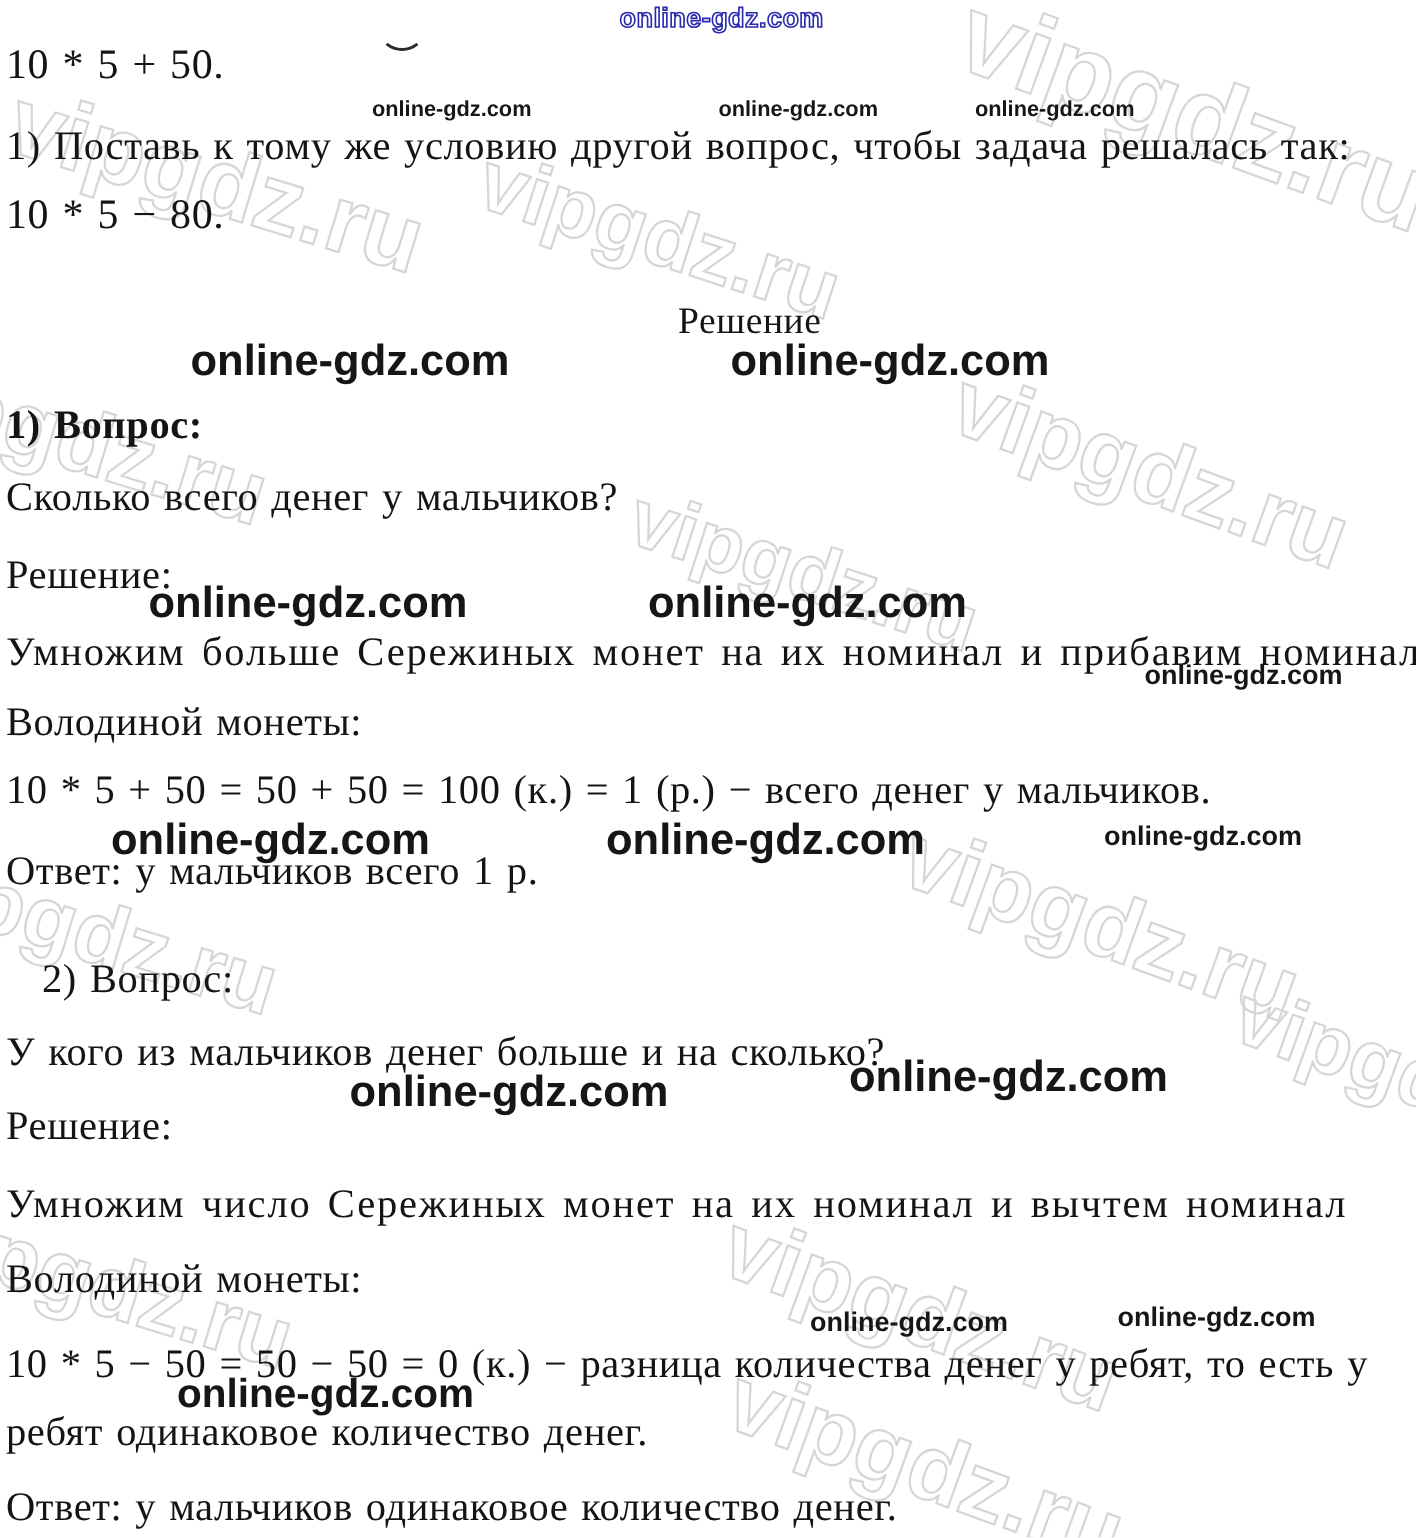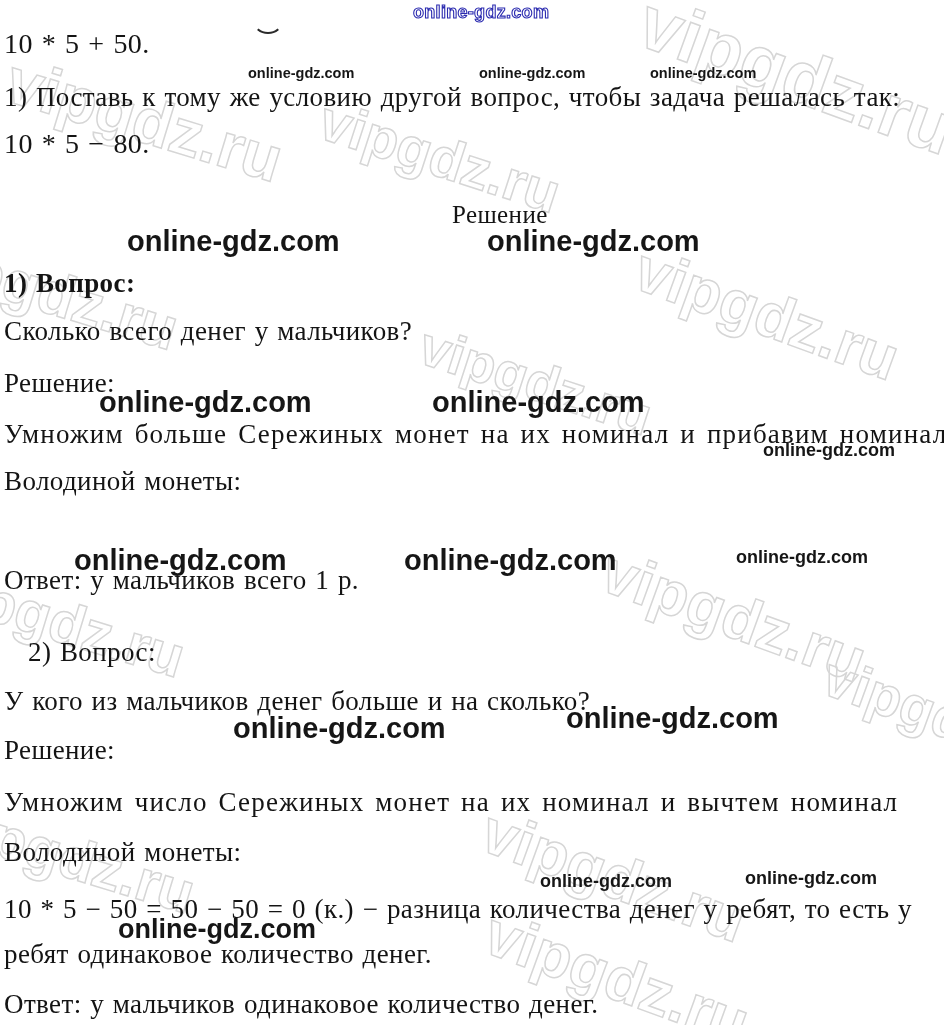--- a/index.html
+++ b/index.html
@@ -109,20 +109,21 @@
   <div class="t" style="left:4px; top:270px;font-weight:bold;">1) Вопрос:</div>
   <div class="t" style="left:4px; top:318px;">Сколько всего денег у мальчиков?</div>
   <div class="t" style="left:4px; top:370px;">Решение:</div>
 
   <div class="wm wm-big" style="left:99px; top:388px;">online-gdz.com</div>
   <div class="wm wm-big" style="left:432px; top:388px;">online-gdz.com</div>
 
   <div class="t" style="left:4px; top:421px; letter-spacing:1.2px; word-spacing:3px;">Умножим больше Сережиных монет на их номинал и прибавим номинал</div>
   <div class="wm wm-small" style="left:763px; top:441px;">online-gdz.com</div>
   <div class="t" style="left:4px; top:468px;">Володиной монеты:</div>
+  <div class="t" style="left:4px; top:513px;">10 * 5 + 50 = 50 + 50 = 100 (к.) = 1 (р.) − всего денег у мальчиков.</div>
 
   <div class="wm wm-big" style="left:74px; top:546px;">online-gdz.com</div>
   <div class="wm wm-big" style="left:404px; top:546px;">online-gdz.com</div>
   <div class="wm wm-small" style="left:736px; top:548px;">online-gdz.com</div>
 
   <div class="t" style="left:4px; top:567px;">Ответ: у мальчиков всего 1 р.</div>
 
   <div class="t" style="left:4px; top:639px;margin-left:24px;">2) Вопрос:</div>
   <div class="t" style="left:4px; top:688px;">У кого из мальчиков денег больше и на сколько?</div>
 

